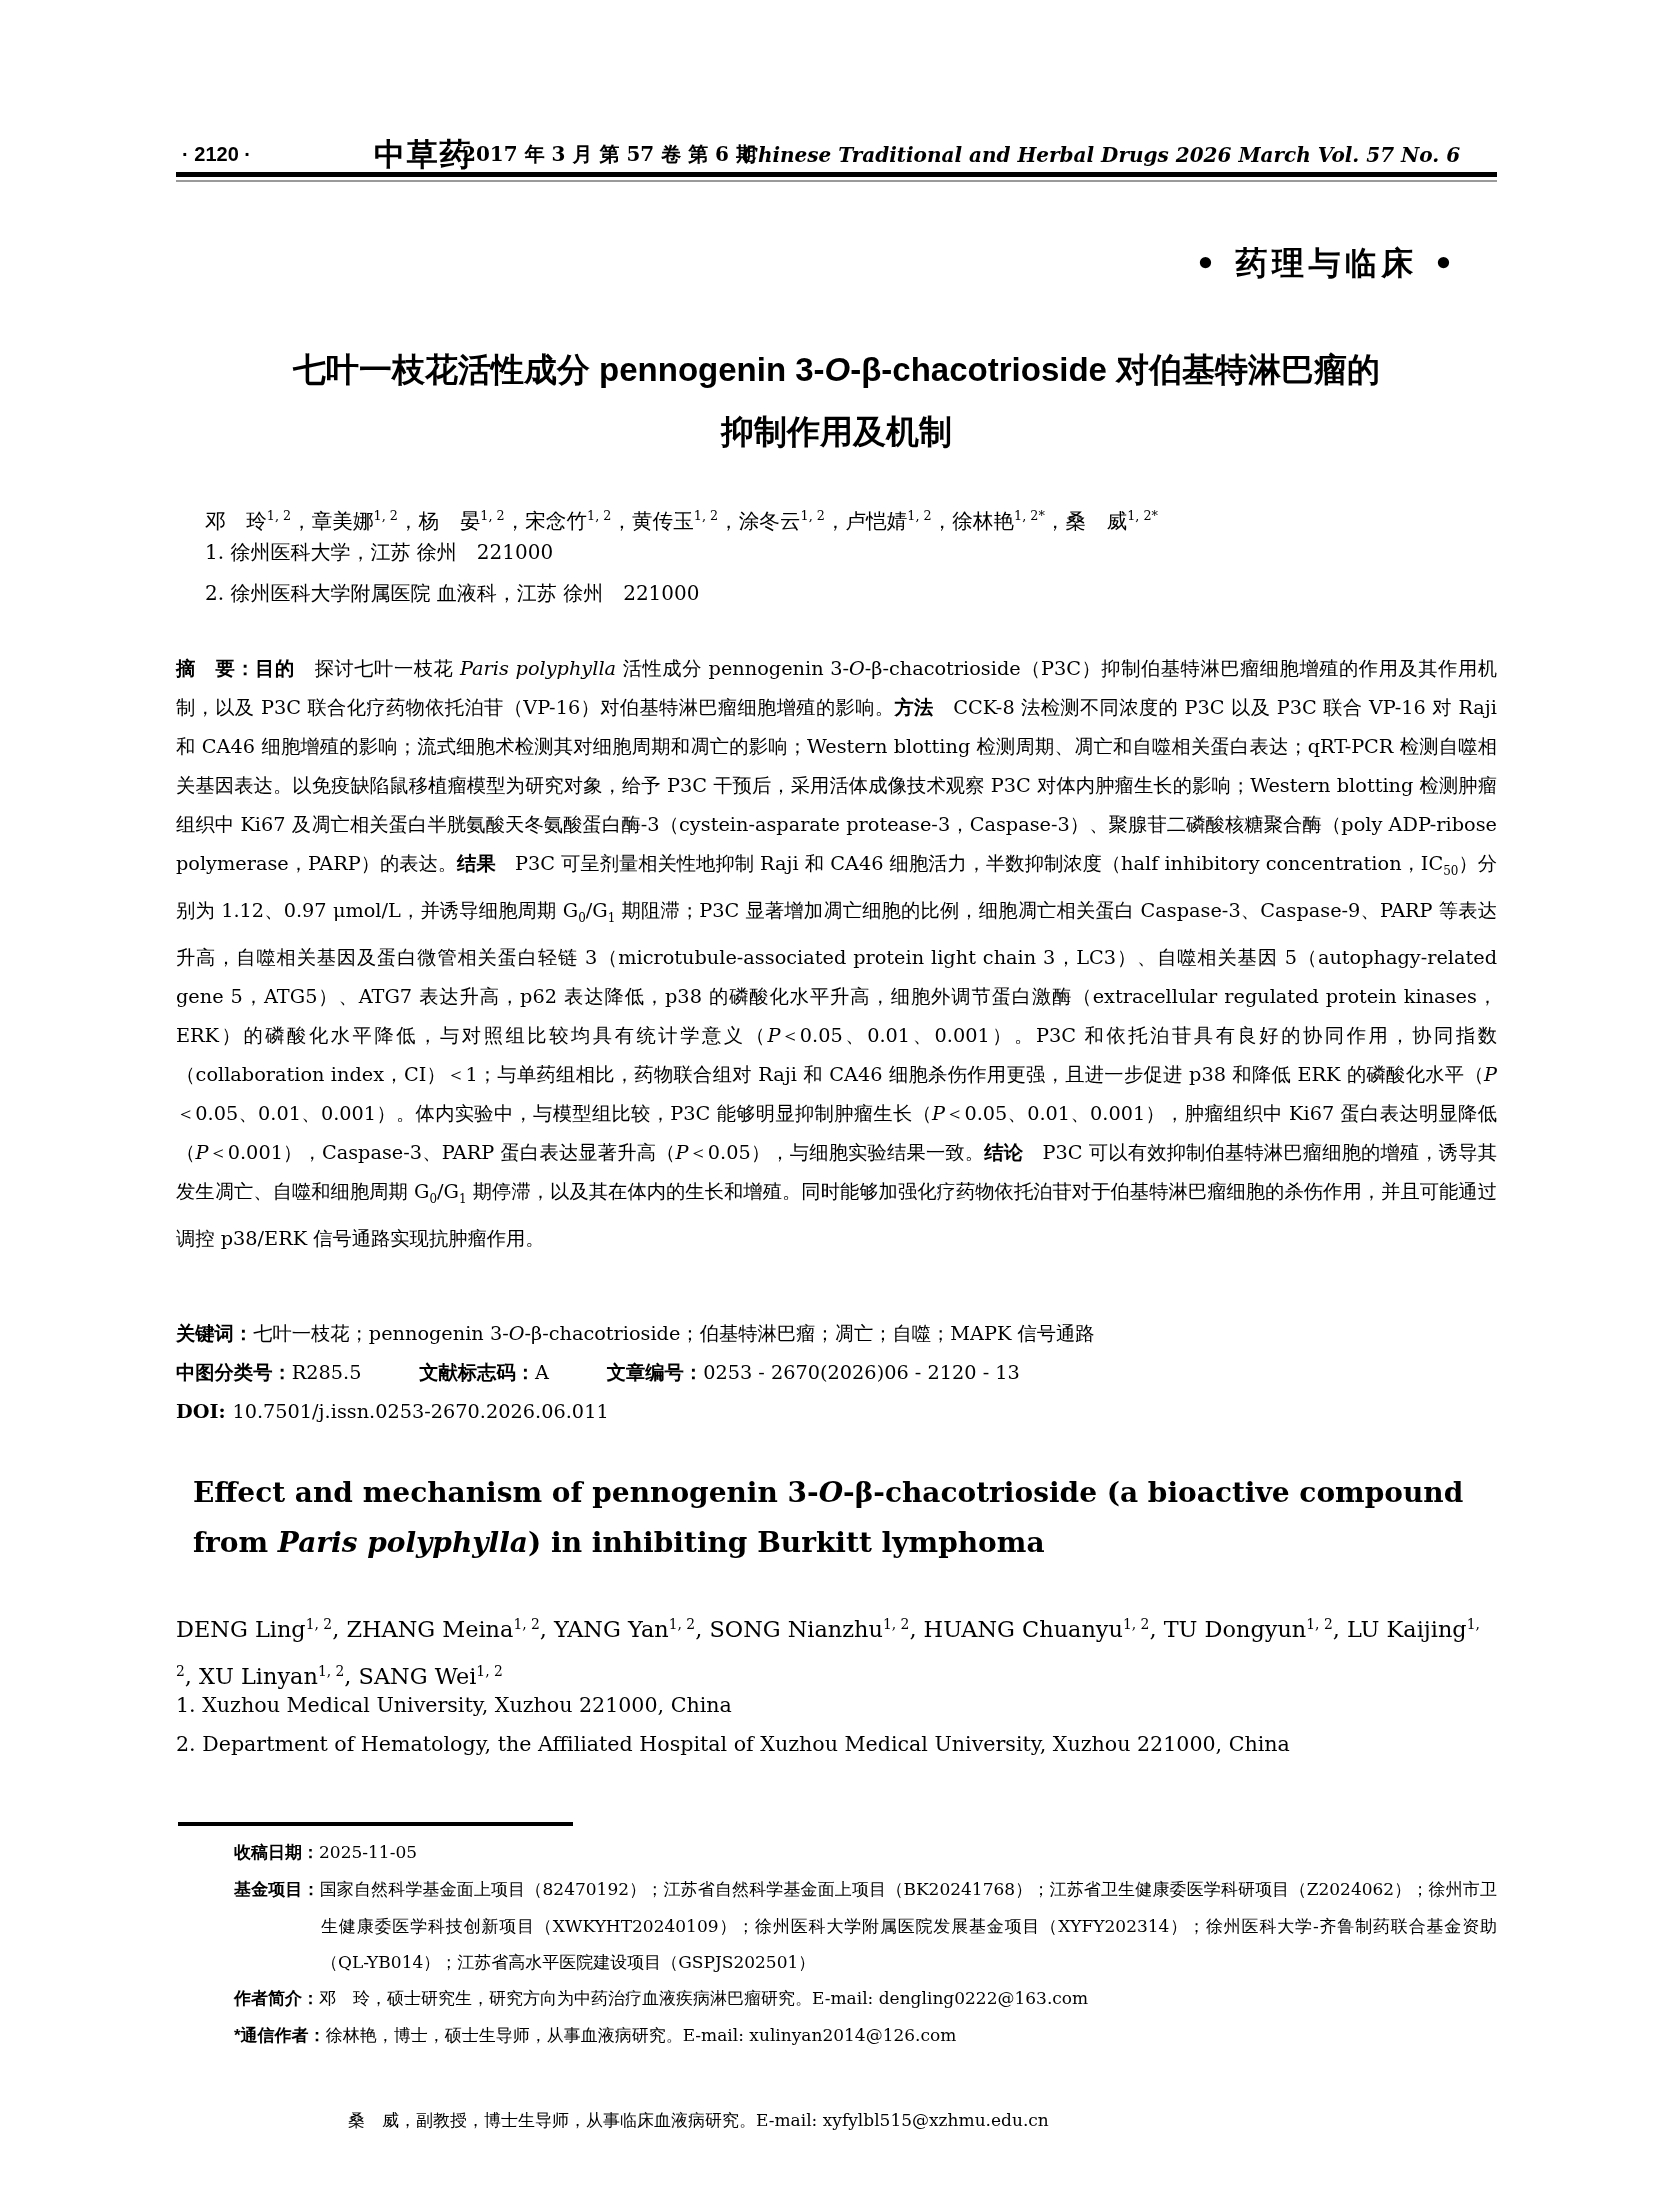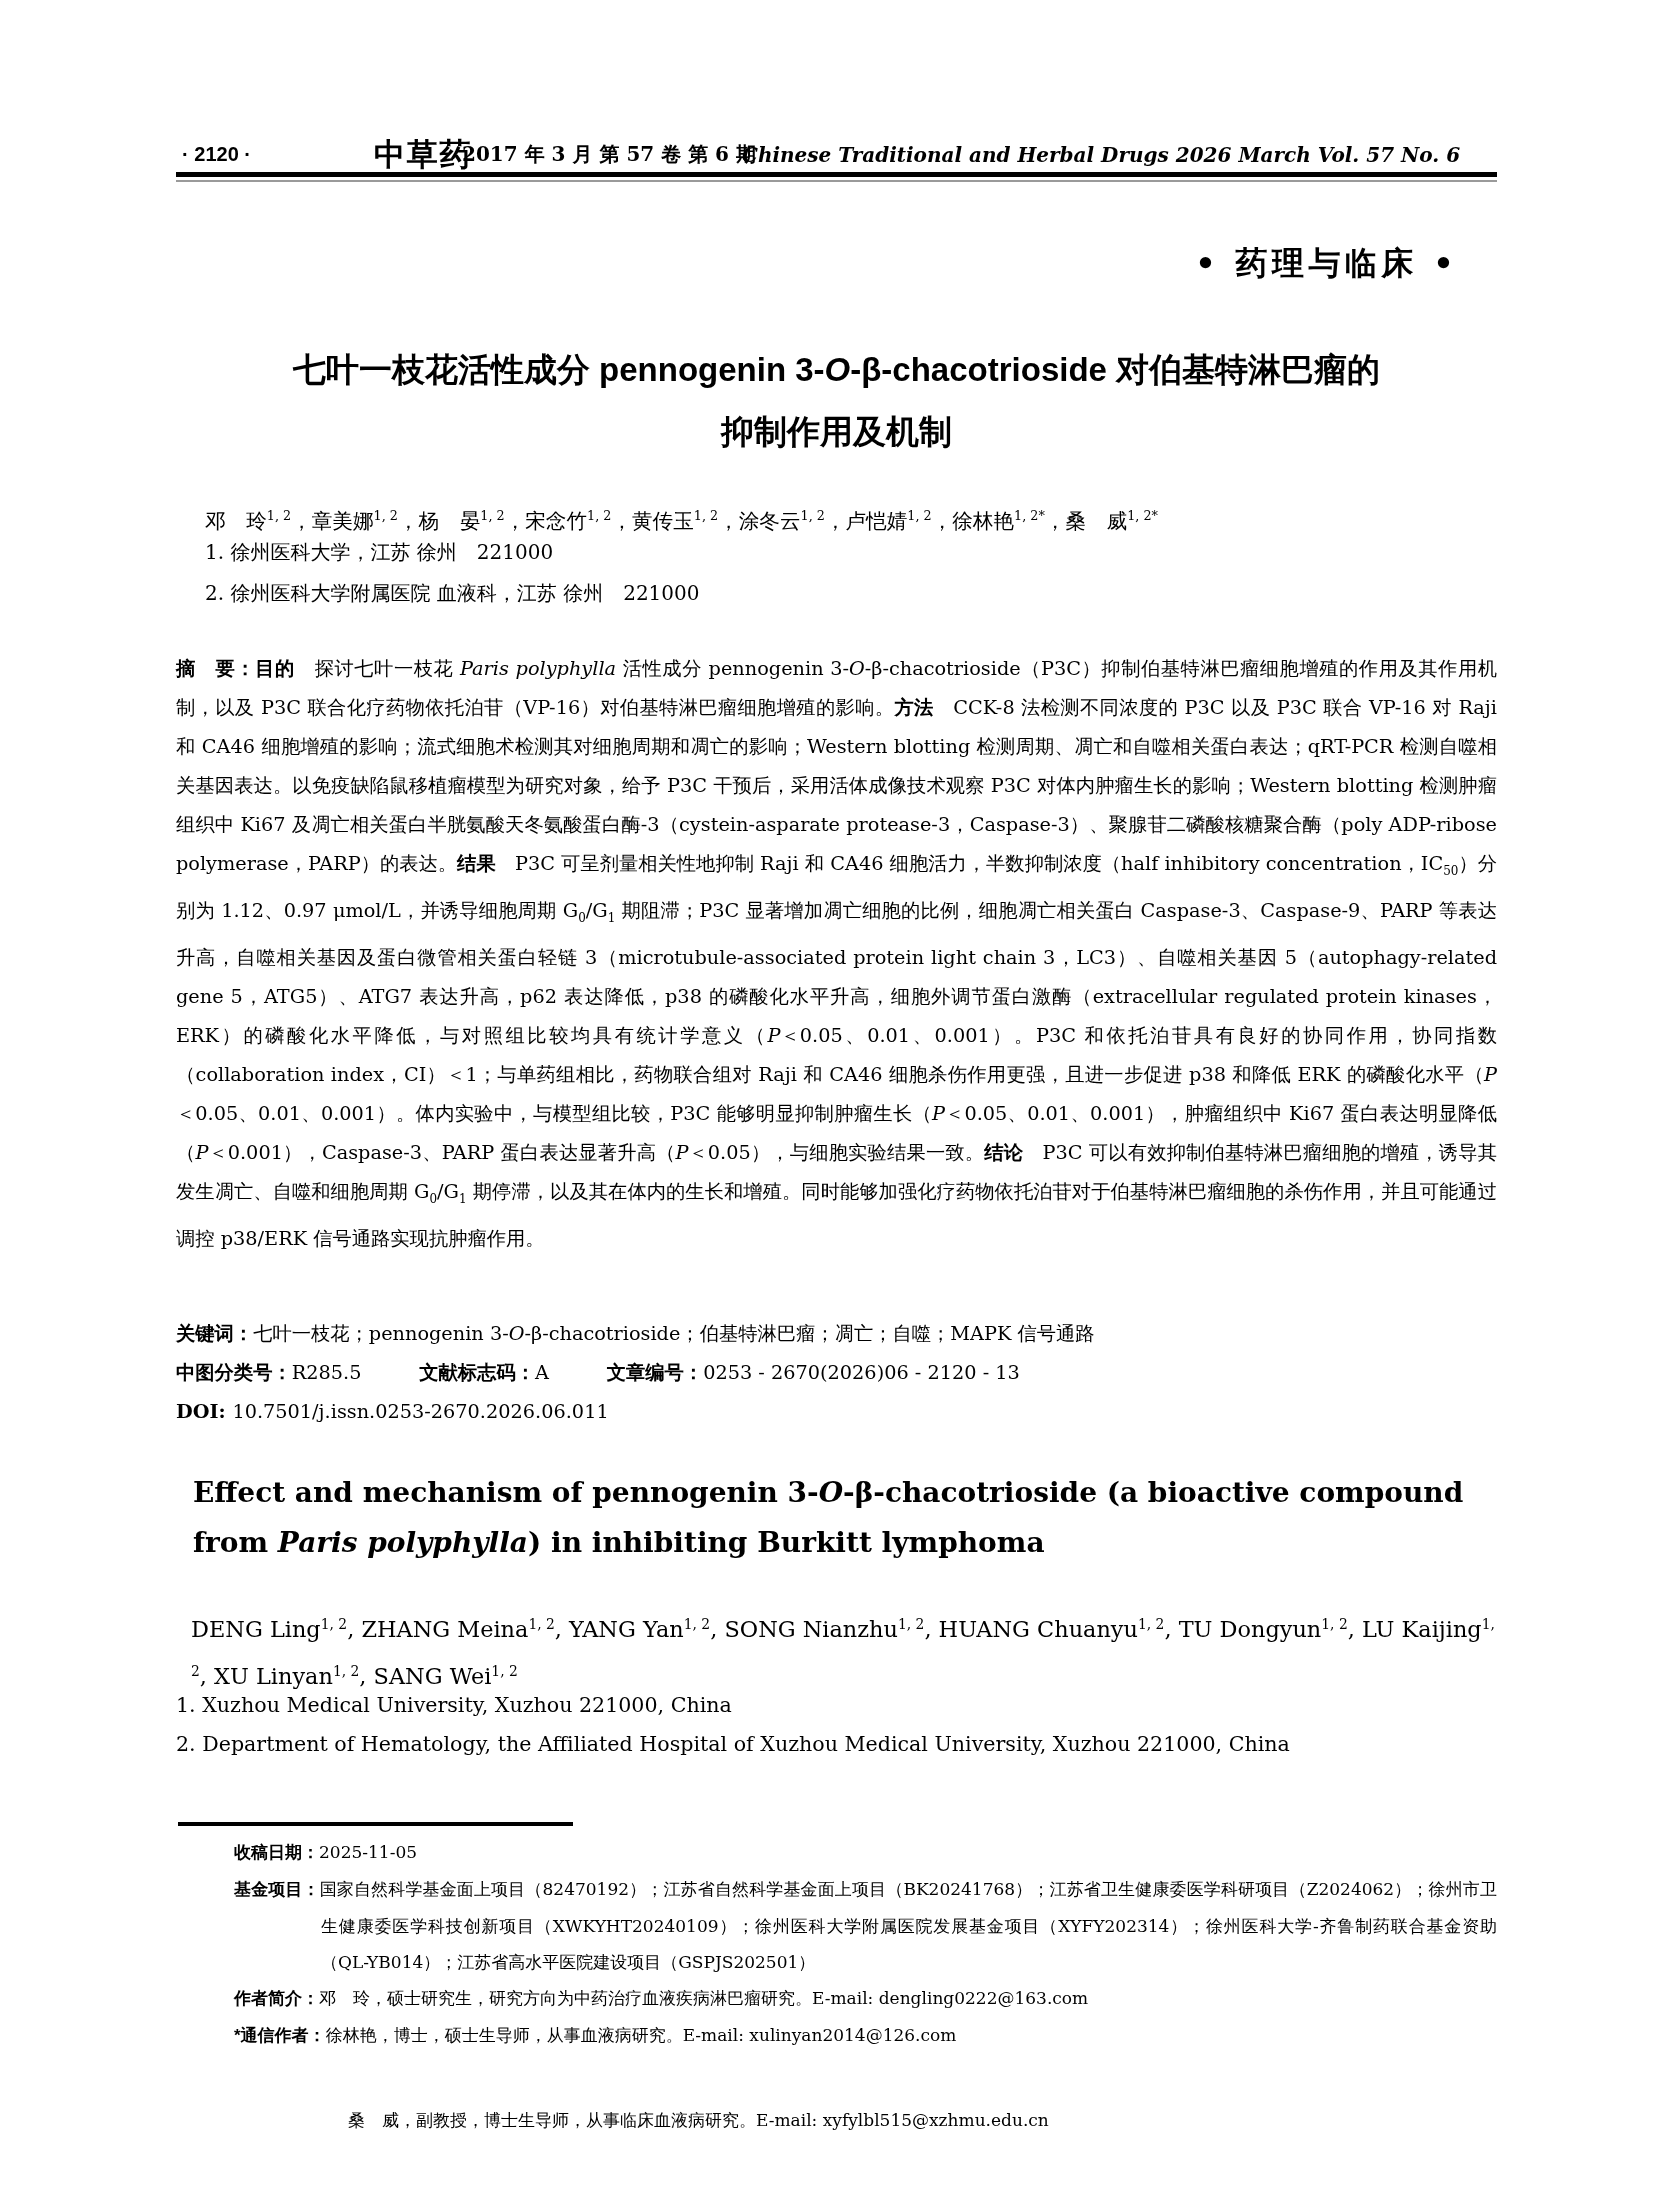--- a/index.html
+++ b/index.html
@@ -37,21 +37,21 @@
   
   .abstract{position:absolute;left:176px;top:649px;width:1321px;font-size:19.3px;line-height:39px;
             text-align:justify;}
 
   
   .meta-block{position:absolute;left:176px;top:1314px;width:1321px;font-size:19.3px;line-height:39px;}
 
   
   .title-en{position:absolute;left:176px;top:1468px;width:1321px;font-size:28px;line-height:50px;
             font-weight:bold;margin-left:17px;}
-  .authors-en{position:absolute;left:176px;top:1603px;width:1321px;font-size:22.4px;line-height:42px;margin-left:15px;}
+  .authors-en{position:absolute;left:176px;top:1603px;width:1321px;font-size:22.4px;line-height:42px;}
   .affils-en{position:absolute;left:176px;top:1686px;width:1321px;font-size:20.6px;line-height:39px;}
 
   
   .rule-foot{position:absolute;left:178px;top:1822px;width:395px;height:4px;background:#000;}
   .footnotes{position:absolute;left:234px;top:1834px;width:1263px;font-size:17px;line-height:36px;
              text-align:justify;}
   .fn-label{font-weight:bold;font-family:"Liberation Sans","DejaVu Sans",sans-serif;}
   .fn-hang5{padding-left:87px;text-indent:-87px;}
   .fn-hang6{padding-left:105px;text-indent:-105px;}
   .fn-indent{padding-left:114px;margin-top:48px;}

